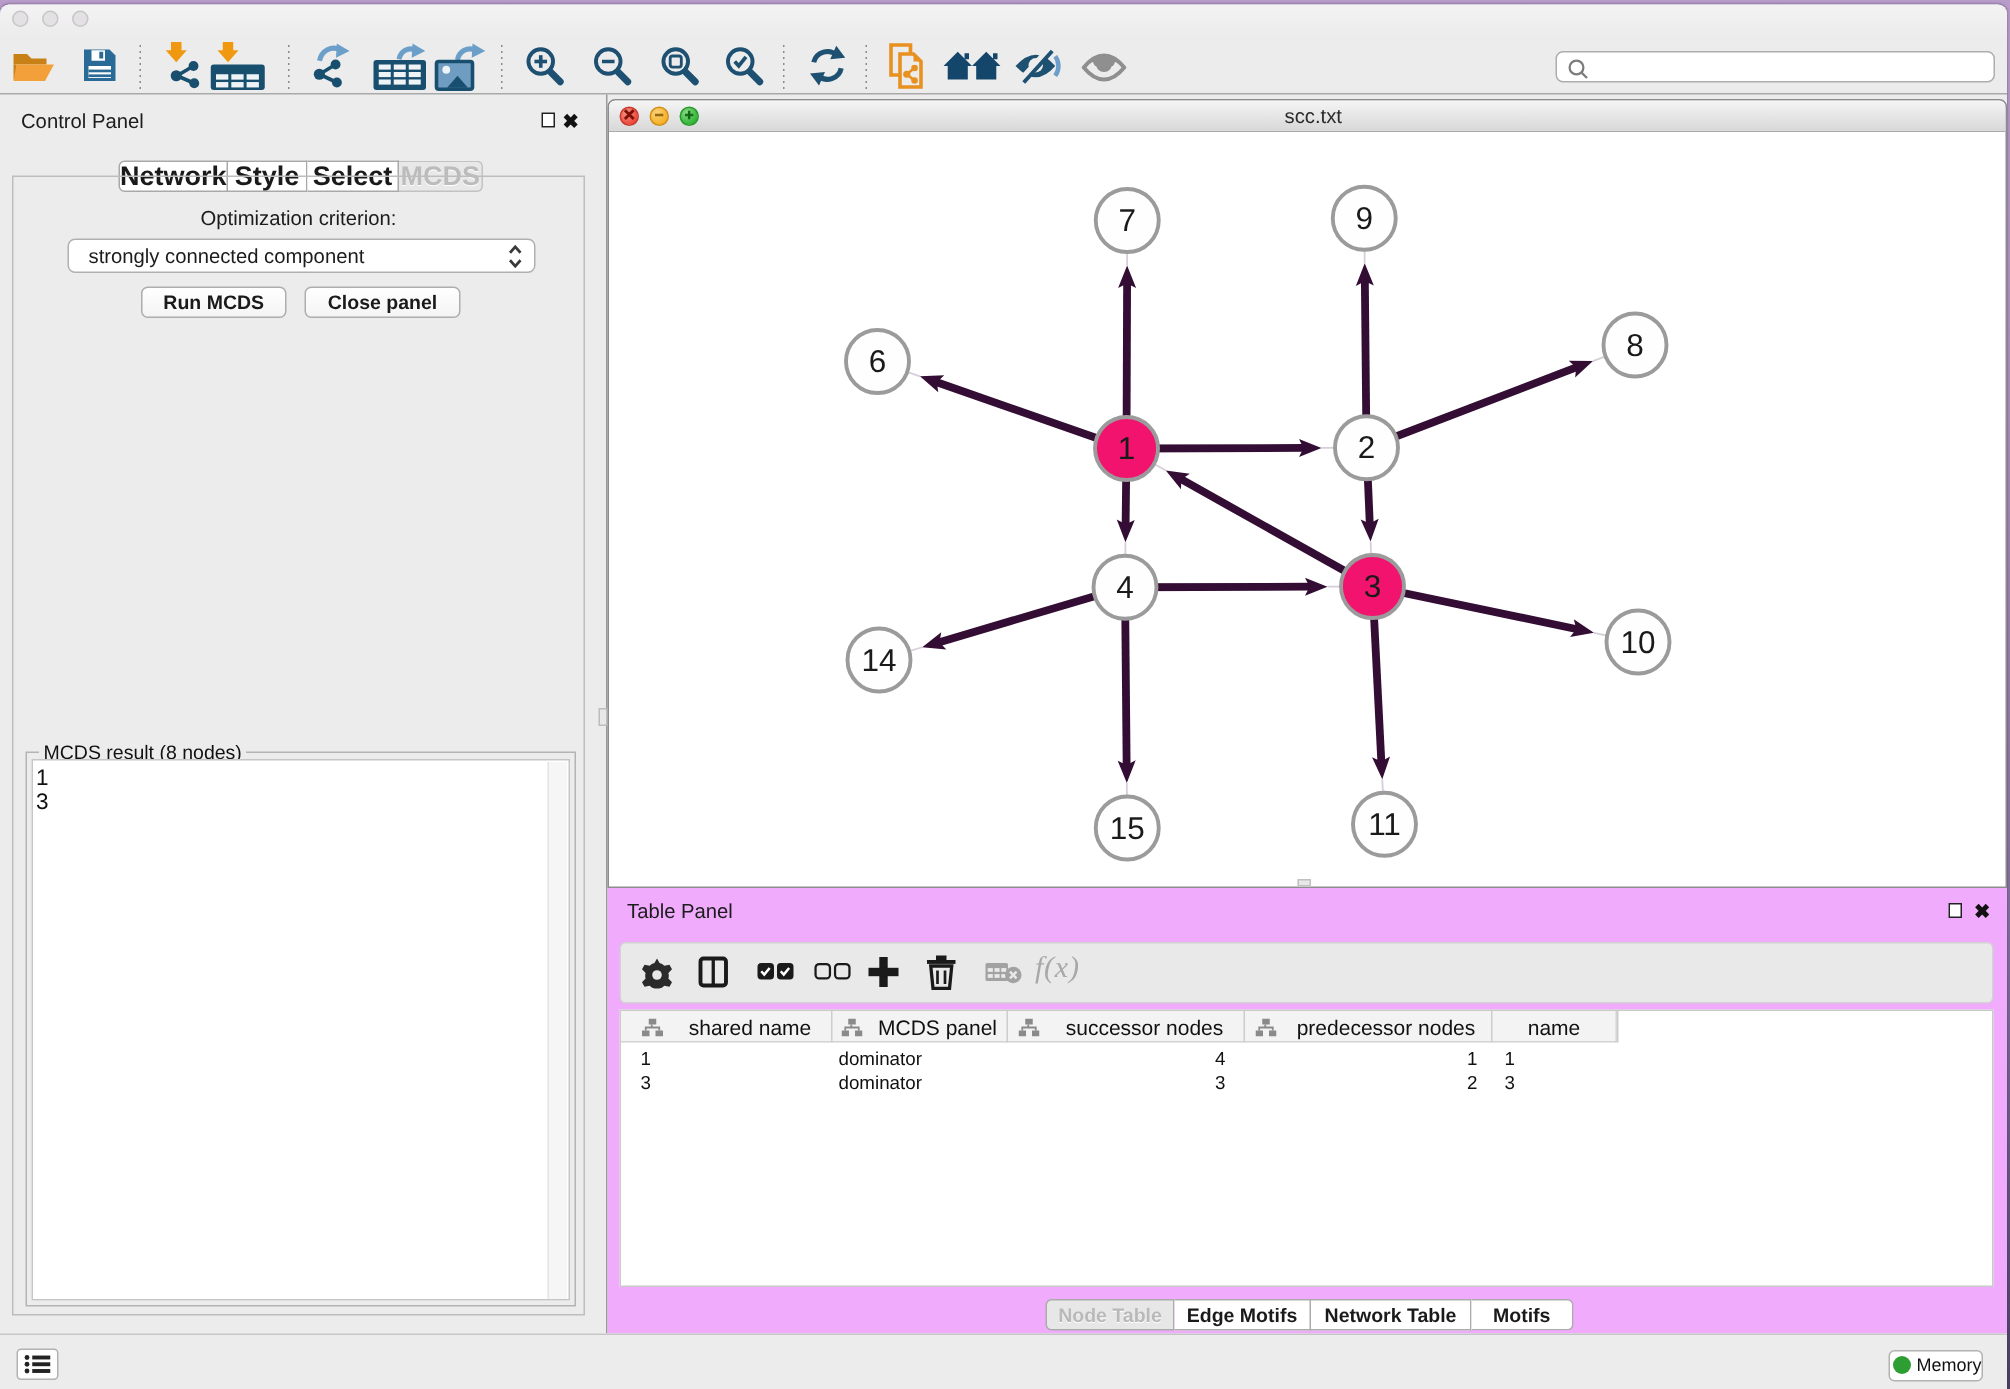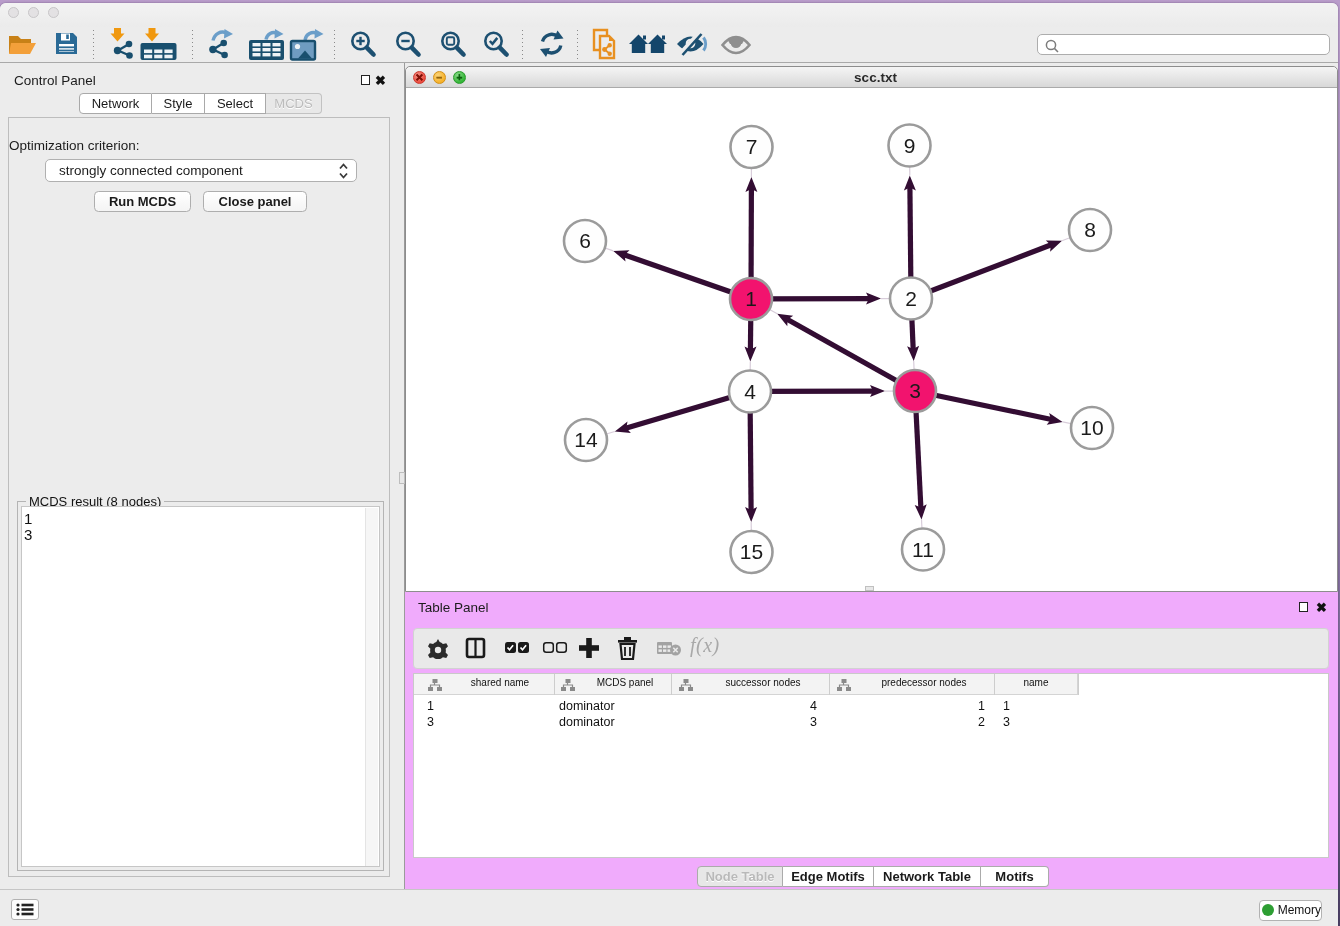--- a/index.html
+++ b/index.html
@@ -8,38 +8,38 @@
 .tl{position:absolute;top:4px;width:11px;height:11px;border-radius:50%;background:#e3e1e3;border:1px solid #c8c6c8}
 #title{position:absolute;left:0;right:0;top:3px;text-align:center;font-size:13.5px;color:#a4a4a4}
 #toolbar{position:absolute;left:0;top:24px;width:100%;height:36px;background:#ececec;border-bottom:1px solid #a9a9a9}
 .sep{position:absolute;top:3px;height:30px;width:1px;background-image:linear-gradient(#8a8a8a 28%,transparent 28%);background-size:1px 4px}
 .ticon{position:absolute;top:2px}
 #search{position:absolute;left:1037px;top:7px;width:293px;height:21px;background:#fff;border:1px solid #adadad;border-radius:5px}
 #cpanel{position:absolute;left:0;top:61px;width:404px;height:828px}
 .paneltxt{font-size:13.5px;color:#1c1c1c}
 .floatbox{position:absolute;width:9px;height:10px;border:1.6px solid #222;background:#fff}
 .closex{position:absolute;font-size:13px;font-weight:bold;color:#111;line-height:11px}
-.tab{position:absolute;top:29px;height:21px;border:1px solid #a9a9a9;background:#fff;font-size:13px;font-weight:normal;color:#1a1a1a;text-align:center;line-height:19px}
+.tab{position:absolute;top:43px;height:21px;border:1px solid #a9a9a9;background:#fff;font-size:18px;font-weight:bold;color:#1a1a1a;text-align:center;line-height:19px}
 #cpbox{position:absolute;left:8px;top:53px;width:382px;height:760px;border:1px solid #bdbdbd}
 .btn{position:absolute;height:21px;background:linear-gradient(#ffffff,#f4f4f4);border:1px solid #aeaeae;border-radius:4.5px;font-size:13px;font-weight:bold;color:#1a1a1a;text-align:center;line-height:19px}
 #mcdsfield{position:absolute;left:8px;top:383px;width:367px;height:370px;border:1px solid #b4b4b4}
 #mcdslegend{position:absolute;left:8px;top:-8px;background:#ececec;padding:0 3px;font-size:13px;color:#111}
 #mcdstext{position:absolute;left:3px;top:4px;width:359px;height:361px;background:#fff;border:1px solid #c6c6c6;font-size:15px;color:#111;line-height:16px;padding:4px 0 0 2px}
 #mcdsscroll{position:absolute;right:1px;top:1px;width:13px;height:358px;background:#f6f6f6;border-left:1px solid #e4e4e4}
 #netwin{position:absolute;left:405px;top:63px;width:933px;height:526px;border:1px solid #8d8d8d;border-radius:5px 5px 0 0;background:#fff}
 #nettitle{position:absolute;left:0;top:0;width:100%;height:21px;background:linear-gradient(#f5f5f5,#d8d8d8);border-bottom:1px solid #aaa;border-radius:5px 5px 0 0}
 .light{position:absolute;top:3.5px;width:13px;height:13px;border-radius:50%;font:bold 10px/12.5px "Liberation Sans",sans-serif;text-align:center;-webkit-text-stroke:0.5px}
-#nettxt{position:absolute;left:0;right:0;top:2.5px;text-align:center;font-size:13.5px;font-weight:bold;color:#2a2a2a}
+#nettxt{position:absolute;left:0;right:0;top:2.5px;text-align:center;font-size:13.5px;font-weight:normal;color:#2a2a2a}
 #vsplit{position:absolute;left:404px;top:60px;width:1px;height:826px;background:#9b9b9b}
 #tpanel{position:absolute;left:405px;top:589px;width:933px;height:297px;background:#f0abfc}
 #ttools{position:absolute;left:8px;top:36px;width:916px;height:41px;background:#e9e9e9;border:1px solid #d2d2d2;border-radius:4px}
 #ttable{position:absolute;left:8px;top:81px;width:916px;height:185px;background:#fff;border:1px solid #c9c9c9}
 #thead{position:absolute;left:0;top:0;width:664px;height:21px;background:#f3f3f3;border-bottom:1px solid #d4d4d4;border-right:1px solid #d4d4d4}
 .hsep{position:absolute;top:0;width:1px;height:21px;background:#cdcdcd}
-.hcell{position:absolute;top:3px;font-size:10px;color:#111;text-align:center}
+.hcell{position:absolute;top:3px;font-size:14px;color:#111;text-align:center}
 .tcell{position:absolute;font-size:12.5px;color:#111}
 .btab{position:absolute;top:274px;height:21px;border:1px solid #ababab;background:#fff;font-size:13px;font-weight:bold;color:#1a1a1a;text-align:center;line-height:19px}
 #statusbar{position:absolute;left:0;top:886px;width:1338px;height:37px;background:#ececec;border-top:1px solid #c6c6c6}
 #memory{position:absolute;right:16px;top:10px;width:63px;height:21px;background:#fff;border:1px solid #b2b2b2;border-radius:4px;font-size:12px;color:#111;text-align:right;line-height:19px}
 #listbtn{position:absolute;left:11px;top:9px;width:28px;height:21px;background:#fdfdfd;border:1px solid #b2b2b2;border-radius:3px}
 svg{display:block}
 </style></head>
 <body>
 <div id="win">
 <div id="titlebar">
@@ -196,21 +196,21 @@
 </div>
 <div id="cpanel">
  <div class="paneltxt" style="position:absolute;left:14px;top:9px">Control Panel</div>
  <div class="floatbox" style="left:361px;top:11px"></div>
  <div class="closex" style="left:375px;top:11px">✖</div>
  <div class="tab" style="left:79px;width:73px;border-radius:4px 0 0 4px">Network</div>
  <div class="tab" style="left:152px;width:53px;border-left:none">Style</div>
  <div class="tab" style="left:205px;width:61px;border-left:none">Select</div>
  <div class="tab" style="left:266px;width:56px;border-left:none;border-radius:0 4px 4px 0;background:#e8e8e8;color:#bcbcbc;border-color:#c2c2c2;text-shadow:0 1px 0 #fff">MCDS</div>
  <div id="cpbox">
-  <div class="paneltxt" style="position:absolute;left:0;width:100%;top:20px;text-align:left">Optimization criterion:</div>
+  <div class="paneltxt" style="position:absolute;left:0;width:100%;top:20px;text-align:center">Optimization criterion:</div>
   <div style="position:absolute;left:36px;top:41px;width:312px;height:23px;background:#fff;border:1px solid #b0b0b0;border-radius:5px">
     <div class="paneltxt" style="position:absolute;left:13px;top:3px">strongly connected component</div>
     <svg width="11" height="16" style="position:absolute;right:7px;top:3px">
             <path d="M2,5.5 L5.5,1.5 L9,5.5" fill="none" stroke="#3a3a3a" stroke-width="1.8"></path>
             <path d="M2,10.5 L5.5,14.5 L9,10.5" fill="none" stroke="#3a3a3a" stroke-width="1.8"></path>
           </svg>
   </div>
   <div class="btn" style="left:85px;top:73px;width:97px">Run MCDS</div>
   <div class="btn" style="left:194px;top:73px;width:104px">Close panel</div>
   <div id="mcdsfield">

